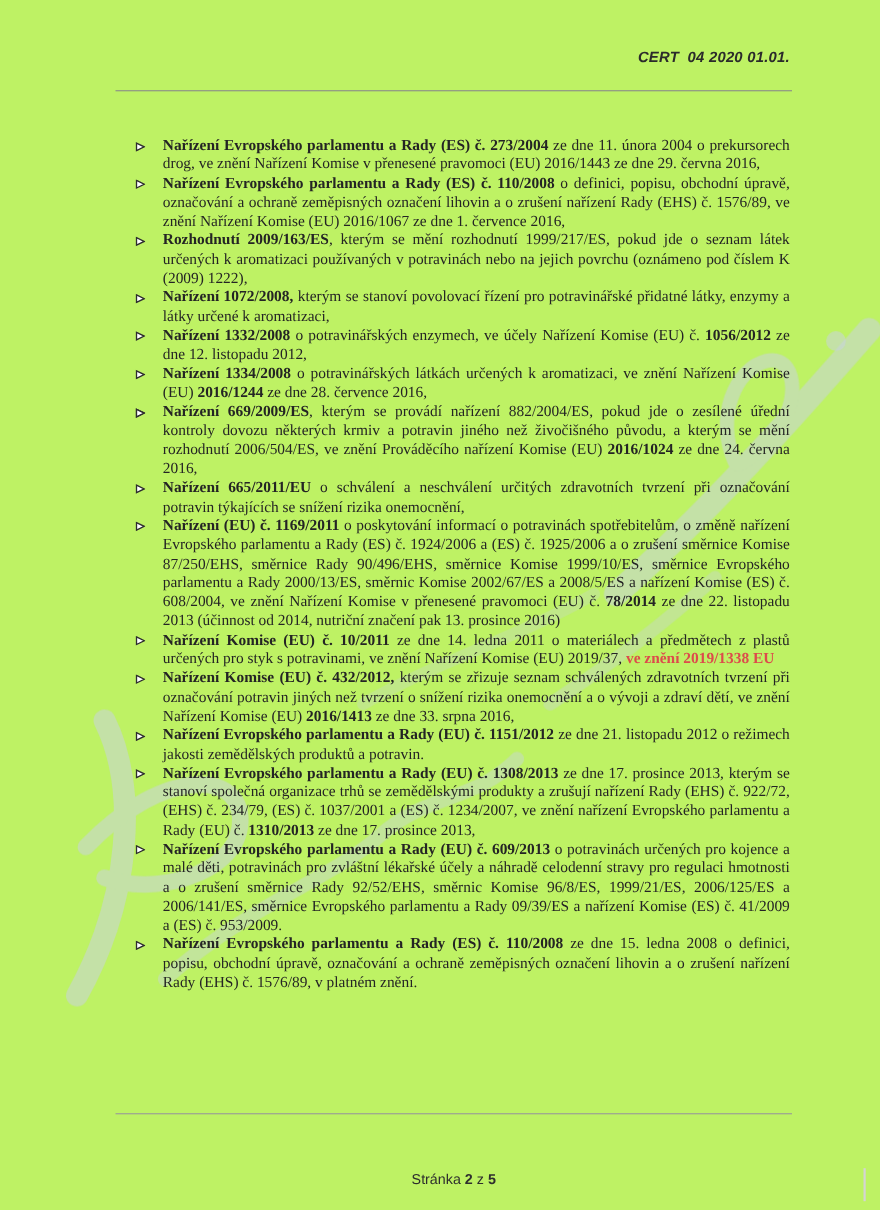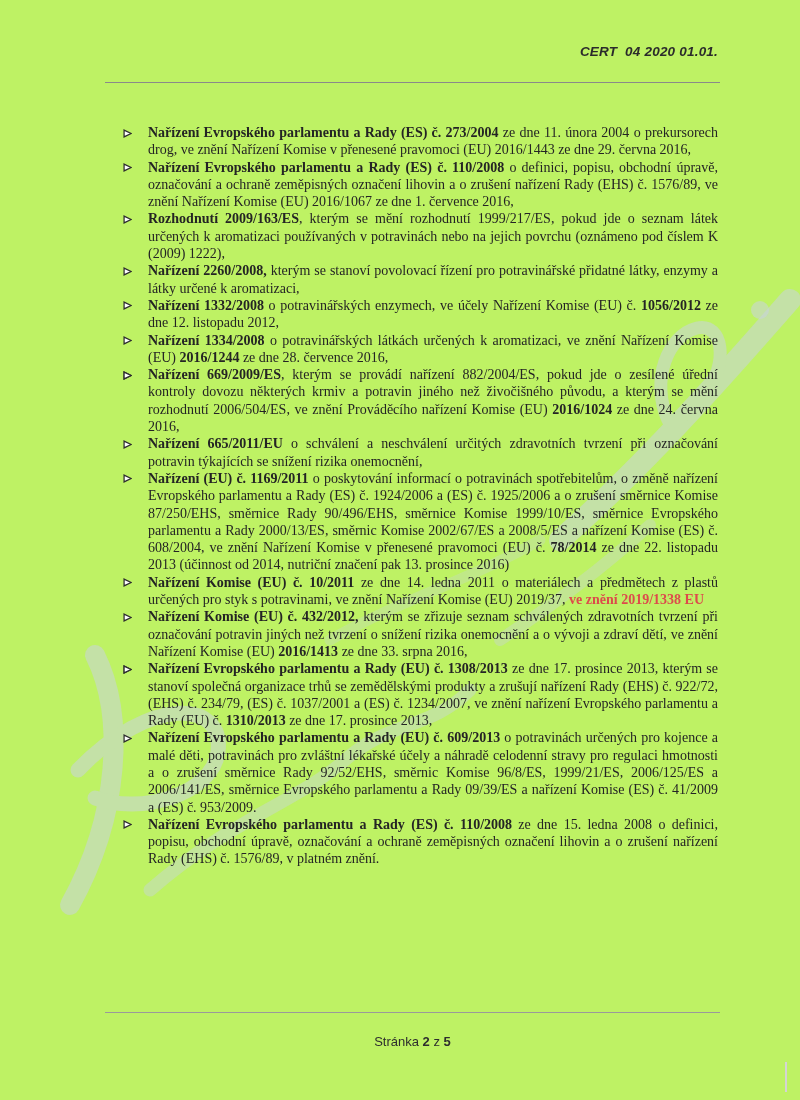--- a/index.html
+++ b/index.html
@@ -38,21 +38,21 @@
     position:absolute;left:1px;top:4.5px;width:9px;height:9px;
   }
   .li .bullet path{fill:#ffffff;stroke:#2e2e2e;stroke-width:1.4;stroke-linejoin:miter;}
   .run-b{font-weight:700;}
   .run-red{font-weight:700;}
   .footer-rule{
     position:absolute;top:1012px;left:105px;width:615px;height:0;
     border-top:1px solid #9a9a9a;
   }
   .footer-text{
-    position:absolute;top:1034px;left:105px;width:615px;
+    position:absolute;top:1064px;left:105px;width:615px;
     text-align:center;
     font-family:"Liberation Sans", sans-serif;
     font-size:13px;color:#2e2e2e;
   }
   .footer-text .b{font-weight:700;}
   .scan-artifact{
     position:absolute;top:1062px;left:785px;width:2px;height:30px;
     background:#d4d4d4;
   }
 </style>
@@ -83,21 +83,21 @@
             <path d="M1.2 1.2 L9 5 L1.2 8.8 Z"></path>
           </svg><span><span class="run-b">Nařízení Evropského parlamentu a Rady (ES) č. 273/2004</span><span> ze dne 11. února 2004 o prekursorech drog, ve znění Nařízení Komise v přenesené pravomoci (EU) 2016/1443 ze dne 29. června 2016,</span></span></div>
         <div class="li"><svg class="bullet" viewBox="0 0 10 10">
             <path d="M1.2 1.2 L9 5 L1.2 8.8 Z"></path>
           </svg><span><span class="run-b">Nařízení Evropského parlamentu a Rady (ES) č. 110/2008</span><span> o definici, popisu, obchodní úpravě, označování a ochraně zeměpisných označení lihovin a o zrušení nařízení Rady (EHS) č. 1576/89, ve znění Nařízení Komise (EU) 2016/1067 ze dne 1. července 2016,</span></span></div>
         <div class="li"><svg class="bullet" viewBox="0 0 10 10">
             <path d="M1.2 1.2 L9 5 L1.2 8.8 Z"></path>
           </svg><span><span class="run-b">Rozhodnutí 2009/163/ES</span><span>, kterým se mění rozhodnutí 1999/217/ES, pokud jde o seznam látek určených k aromatizaci používaných v potravinách nebo na jejich povrchu (oznámeno pod číslem K (2009) 1222),</span></span></div>
         <div class="li"><svg class="bullet" viewBox="0 0 10 10">
             <path d="M1.2 1.2 L9 5 L1.2 8.8 Z"></path>
-          </svg><span><span class="run-b">Nařízení 2260/2008,</span><span> kterým se stanoví povolovací řízení pro potravinářské přidatné látky, enzymy a látky určené k aromatizaci,</span></span></div>
+          </svg><span><span class="run-b">Nařízení 1072/2008,</span><span> kterým se stanoví povolovací řízení pro potravinářské přidatné látky, enzymy a látky určené k aromatizaci,</span></span></div>
         <div class="li"><svg class="bullet" viewBox="0 0 10 10">
             <path d="M1.2 1.2 L9 5 L1.2 8.8 Z"></path>
           </svg><span><span class="run-b">Nařízení 1332/2008</span><span> o potravinářských enzymech, ve účely Nařízení Komise (EU) č. </span><span class="run-b">1056/2012</span><span> ze dne 12. listopadu 2012,</span></span></div>
         <div class="li"><svg class="bullet" viewBox="0 0 10 10">
             <path d="M1.2 1.2 L9 5 L1.2 8.8 Z"></path>
           </svg><span><span class="run-b">Nařízení 1334/2008</span><span> o potravinářských látkách určených k aromatizaci, ve znění Nařízení Komise (EU) </span><span class="run-b">2016/1244</span><span> ze dne 28. července 2016,</span></span></div>
         <div class="li"><svg class="bullet" viewBox="0 0 10 10">
             <path d="M1.2 1.2 L9 5 L1.2 8.8 Z"></path>
           </svg></div>
         <div class="li"><svg class="bullet" viewBox="0 0 10 10">
@@ -110,21 +110,21 @@
             <path d="M1.2 1.2 L9 5 L1.2 8.8 Z"></path>
           </svg><span><span class="run-b">Nařízení (EU) č. 1169/2011</span><span>  o poskytování informací o potravinách spotřebitelům, o změně nařízení Evropského parlamentu a Rady (ES) č. 1924/2006 a (ES) č. 1925/2006 a o zrušení směrnice Komise 87/250/EHS, směrnice Rady 90/496/EHS, směrnice Komise 1999/10/ES, směrnice Evropského parlamentu a Rady 2000/13/ES, směrnic Komise 2002/67/ES a 2008/5/ES a nařízení Komise (ES) č. 608/2004, ve znění Nařízení Komise v přenesené pravomoci (EU) č. </span><span class="run-b">78/2014</span><span> ze dne 22. listopadu 2013 (účinnost od 2014, nutriční značení pak 13. prosince 2016)</span></span></div>
         <div class="li"><svg class="bullet" viewBox="0 0 10 10">
             <path d="M1.2 1.2 L9 5 L1.2 8.8 Z"></path>
           </svg><span><span class="run-b">Nařízení Komise (EU) č. 10/2011</span><span> ze dne 14. ledna 2011 o materiálech a předmětech z plastů určených pro styk s potravinami, ve znění Nařízení Komise (EU) 2019/37, </span><span class="run-b run-red" style="color: rgb(221, 75, 75);">ve znění 2019/1338 EU</span></span></div>
         <div class="li"><svg class="bullet" viewBox="0 0 10 10">
             <path d="M1.2 1.2 L9 5 L1.2 8.8 Z"></path>
           </svg><span><span class="run-b">Nařízení Komise (EU) č. 432/2012,</span><span> kterým se zřizuje seznam schválených zdravotních tvrzení při označování potravin jiných než tvrzení o snížení rizika onemocnění a o vývoji a zdraví dětí, ve znění Nařízení Komise (EU) </span><span class="run-b">2016/1413</span><span> ze dne 33. srpna 2016,</span></span></div>
         <div class="li"><svg class="bullet" viewBox="0 0 10 10">
             <path d="M1.2 1.2 L9 5 L1.2 8.8 Z"></path>
-          </svg></div>
+          </svg><span><span class="run-b">Nařízení Evropského parlamentu a Rady (EU) č. 1151/2012</span><span> ze dne 21. listopadu 2012 o režimech jakosti zemědělských produktů a potravin.</span></span></div>
         <div class="li"><svg class="bullet" viewBox="0 0 10 10">
             <path d="M1.2 1.2 L9 5 L1.2 8.8 Z"></path>
           </svg><span><span class="run-b">Nařízení Evropského parlamentu a Rady (EU) č. 1308/2013</span><span> ze dne 17. prosince 2013, kterým se stanoví společná organizace trhů se zemědělskými produkty a zrušují nařízení Rady (EHS) č. 922/72, (EHS) č. 234/79, (ES) č. 1037/2001 a (ES) č. 1234/2007, ve znění nařízení Evropského parlamentu a Rady (EU) č. </span><span class="run-b">1310/2013</span><span> ze dne 17. prosince 2013,</span></span></div>
         <div class="li"><svg class="bullet" viewBox="0 0 10 10">
             <path d="M1.2 1.2 L9 5 L1.2 8.8 Z"></path>
           </svg><span><span class="run-b">Nařízení Evropského parlamentu a Rady (EU) č. 609/2013</span><span> o potravinách určených pro kojence a malé děti, potravinách pro zvláštní lékařské účely a náhradě celodenní stravy pro regulaci hmotnosti a o zrušení směrnice Rady 92/52/EHS, směrnic Komise 96/8/ES, 1999/21/ES, 2006/125/ES a 2006/141/ES, směrnice Evropského parlamentu a Rady 09/39/ES a nařízení Komise (ES) č. 41/2009 a (ES) č. 953/2009.</span></span></div>
         <div class="li"><svg class="bullet" viewBox="0 0 10 10">
             <path d="M1.2 1.2 L9 5 L1.2 8.8 Z"></path>
           </svg><span><span class="run-b">Nařízení Evropského parlamentu a Rady (ES) č. 110/2008</span><span> ze dne 15. ledna 2008 o definici, popisu, obchodní úpravě, označování a ochraně zeměpisných označení lihovin a o zrušení nařízení Rady (EHS) č. 1576/89, v platném znění.</span></span></div>
       </div>

